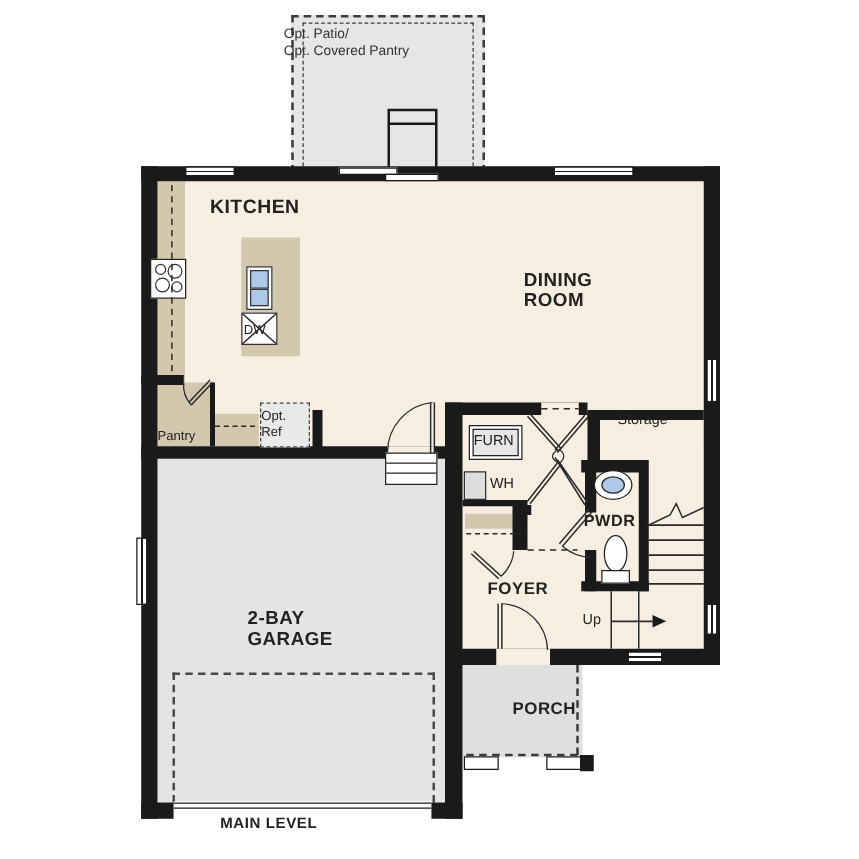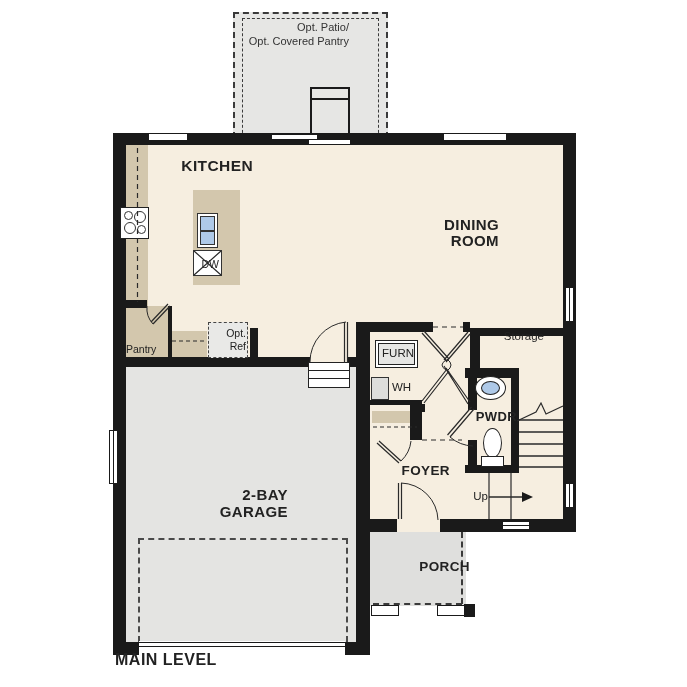--- a/index.html
+++ b/index.html
@@ -7,21 +7,21 @@
           font-family:"Liberation Sans", sans-serif;overflow:hidden;}
   .abs{position:absolute;}
   .wall{position:absolute;background:#1a1a1a;}
   .fill{position:absolute;}
   .floor{background:#f6eee0;}
   .concrete{background:#e4e4e2;}
   .tan{background:#d3c7ad;}
   .win{position:absolute;background:#fff;border:1px solid #1a1a1a;box-sizing:border-box;}
   .win.h{background:linear-gradient(#fff 42%,#1a1a1a 42%,#1a1a1a 58%,#fff 58%);}
   .win.v{background:linear-gradient(90deg,#fff 42%,#1a1a1a 42%,#1a1a1a 58%,#fff 58%);}
-  .lbl{position:absolute;color:#222;text-align:right;white-space:normal;}
+  .lbl{position:absolute;color:#222;text-align:left;white-space:normal;}
   .b{font-weight:bold;letter-spacing:.4px;}
   svg.overlay{position:absolute;left:0;top:0;pointer-events:none;}
 </style>
 </head>
 <body>
 
 <div id="canvas">
 
   <div class="fill concrete" style="left:233px;top:12px;width:155px;height:126px;background:#e6e6e4"></div>
   <div class="abs" style="left:233px;top:12px;width:155px;height:126px;border:2px dashed #3a3a3a;box-sizing:border-box;border-bottom:none"></div>
@@ -177,15 +177,15 @@
   <div class="lbl b" style="left:390px;top:463px;width:60px;font-size:13.5px">FOYER</div>
   <div class="lbl b" style="left:410px;top:559px;width:60px;font-size:13.5px">PORCH</div>
   <div class="lbl b" style="left:467px;top:409px;width:50px;font-size:13px">PWDR</div>
   <div class="lbl" style="left:494px;top:330px;width:50px;font-size:11.5px">Storage</div>
   <div class="lbl" style="left:126px;top:343px;width:24px;font-size:10.5px">Pantry</div>
   <div class="lbl" style="left:227px;top:20px;width:122px;font-size:11px;line-height:14px;color:#333">
     <span class="abs" style="left:0;top:0;width:100%">Opt. Patio/</span>
     <span class="abs" style="left:0;top:14px;width:100%">Opt. Covered Pantry</span>
   </div>
   <div class="lbl" style="left:466px;top:490px;width:22px;font-size:11.5px">Up</div>
-  <div class="lbl b" style="left:115px;top:651px;width:200px;font-size:16px;text-align:left;letter-spacing:.5px">MAIN LEVEL</div>
+  <div class="lbl b" style="left:115px;top:651px;width:200px;font-size:12px;text-align:center;letter-spacing:.5px">MAIN LEVEL</div>
 
 </div>
 
 </body></html>

